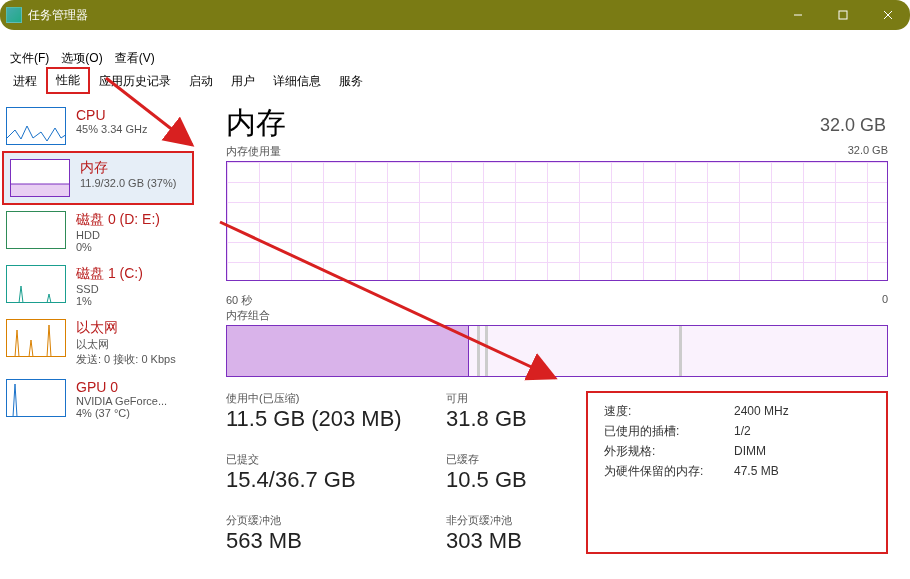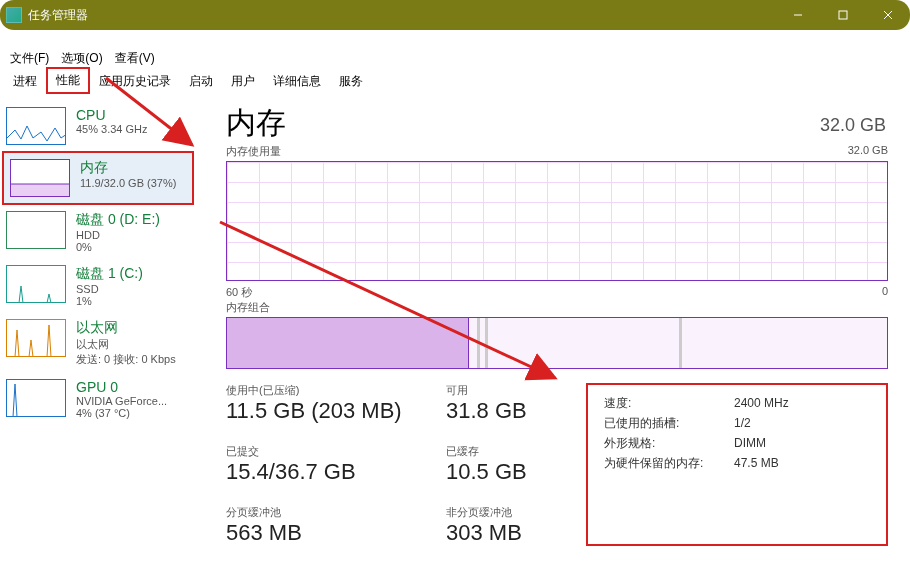--- a/index.html
+++ b/index.html
@@ -27,35 +27,35 @@
 
 .sidebar { width: 227px; padding-top: 8px; }
 .side-item { display: flex; align-items: flex-start; padding: 6px 4px 6px 6px; position: relative; }
 .side-item.selected-box { border: 2.5px solid #d82020; background: #e6eef7; margin:0 2px; }
 .thumb { width: 60px; height: 38px; border: 1px solid #888; margin-right: 10px; background:#fff; position: relative; overflow:hidden; }
 .thumb.blue { border-color:#1a72c9; }
 .thumb.purple { border-color:#7b2fbf; }
 .thumb.green { border-color:#2e8b57; }
 .thumb.teal  { border-color:#1a9e8f; }
 .thumb.orange{ border-color:#d98000; }
-.side-text .t1 { font-size: 14px; color:#15803d; }
+.side-text .t1 { font-size: 14px; color:#b91c1c; }
 .side-text .t2 { font-size: 11px; color:#555; }
 .side-text .t3 { font-size: 11px; color:#555; }
 
 
 .main { flex:1; padding: 10px 22px 0 30px; position: relative; }
 .main h1 { font-size: 30px; font-weight: 400; }
 .cap { position:absolute; top: 22px; right: 24px; font-size: 18px; color:#555; }
 .small-label { font-size: 11px; color:#555; }
 .axis-right { float:right; }
 
 .chart-big { height: 120px; border: 1px solid #7b2fbf; margin-top:2px; position: relative;
   background-image: repeating-linear-gradient(to right, #f2d6f9 0 1px, transparent 1px 32px),
                     repeating-linear-gradient(to bottom, #f2d6f9 0 1px, transparent 1px 20px); }
-.chart-span { font-size: 11px; color:#555; display:flex; justify-content:space-between; margin-top:4px; }
+.chart-span { font-size: 11px; color:#555; display:flex; justify-content:space-between; margin-top:12px; }
 
 .chart-comp { height: 52px; border: 1px solid #7b2fbf; margin-top:2px; background:#faf2fd; position:relative; }
 .chart-comp .used { position:absolute; left:0; top:0; bottom:0; width:242px; background:#d9b3ea; border-right:1px solid #7b2fbf; }
 .chart-comp .tick { position:absolute; top:0; bottom:0; width:3px; background:#ccc; }
 
 .stats { display:flex; margin-top:14px; gap: 20px; }
 .col1 { width: 200px; }
 .col2 { width: 120px; }
 .lbl { font-size: 11px; color:#555; }
 .val-big { font-size: 22px; color:#222; font-weight:400; }

